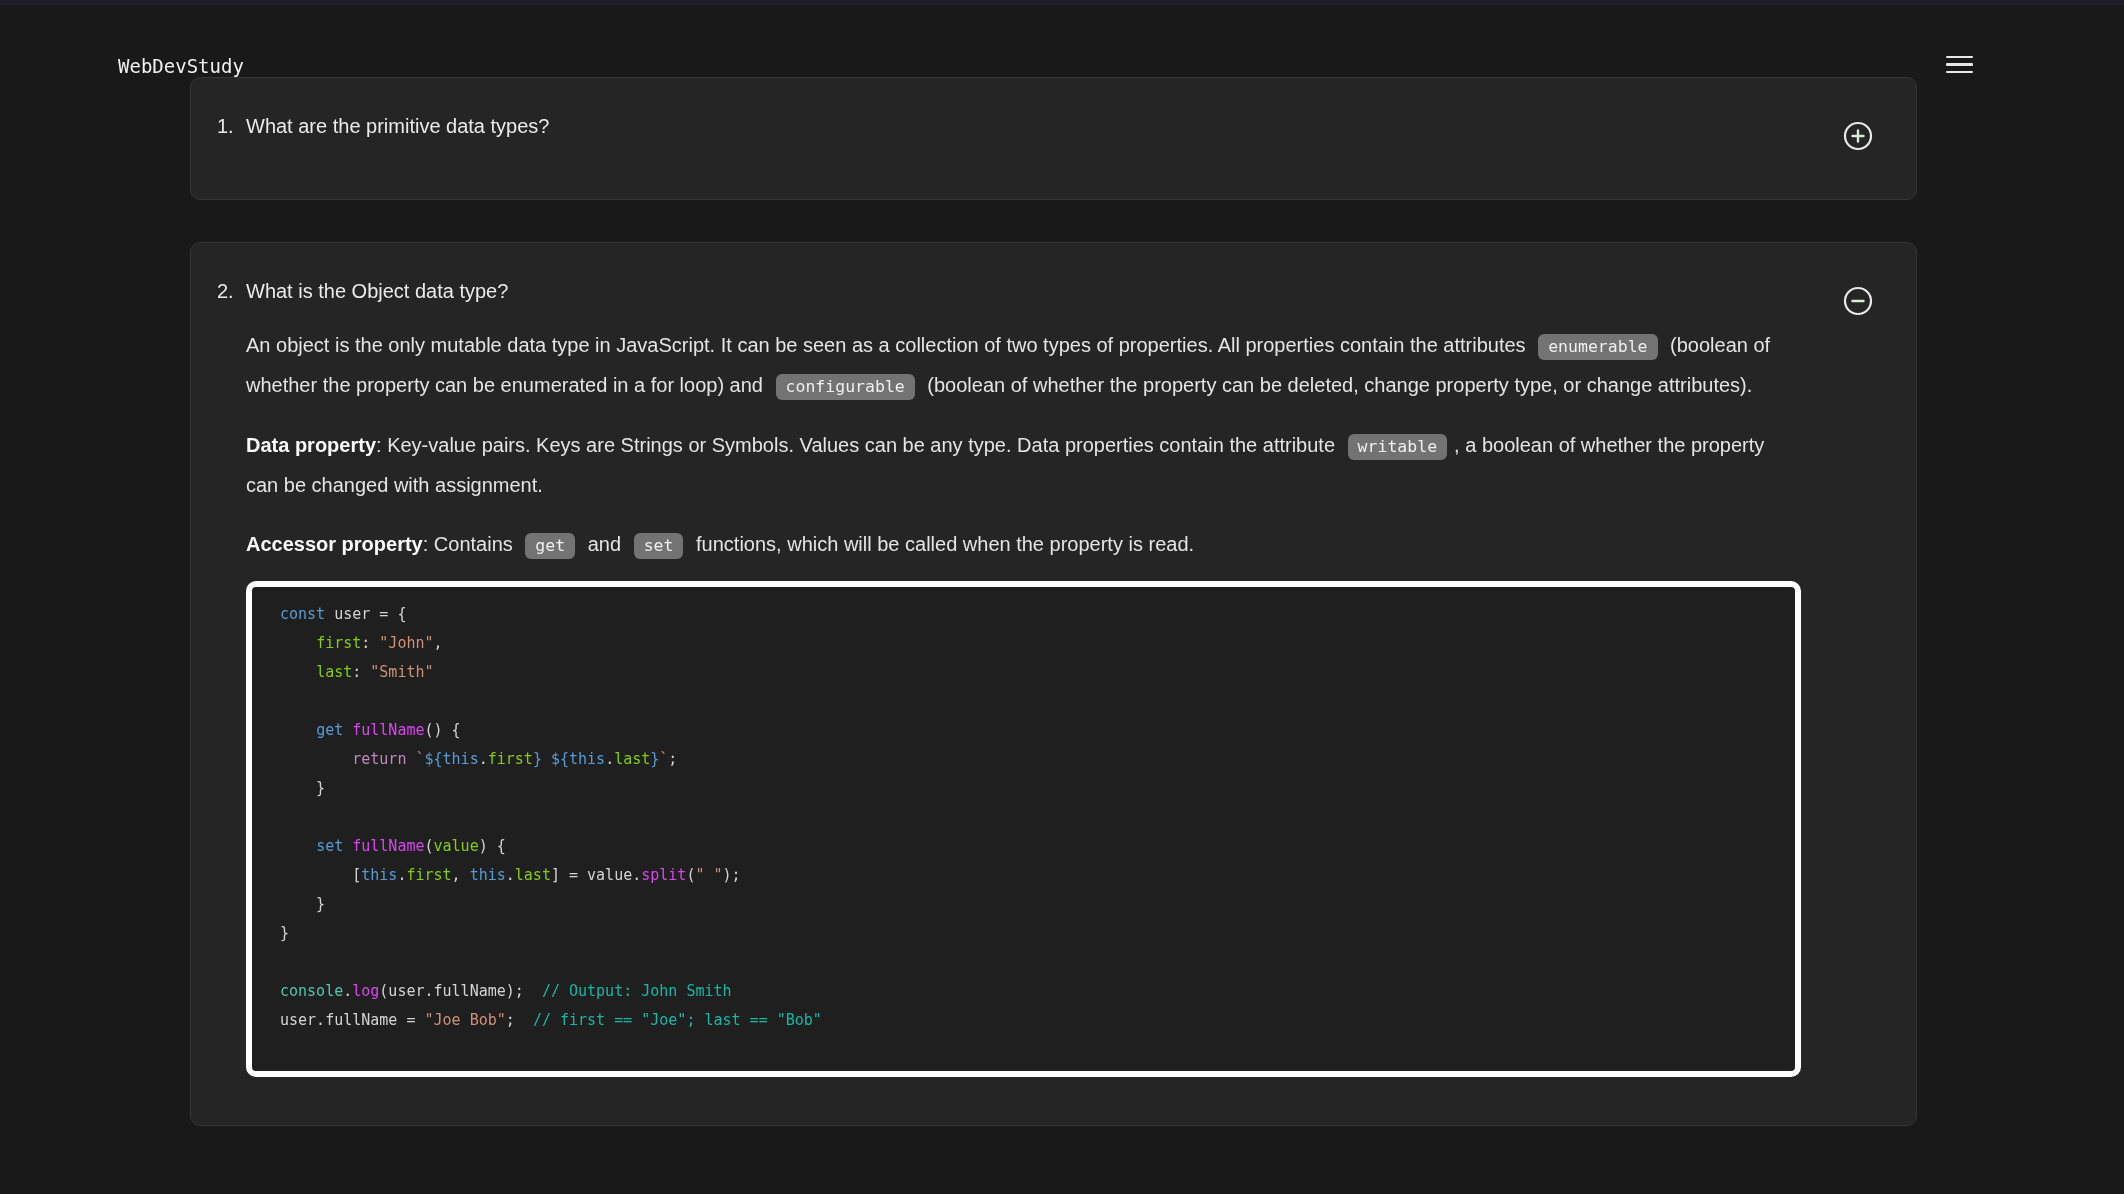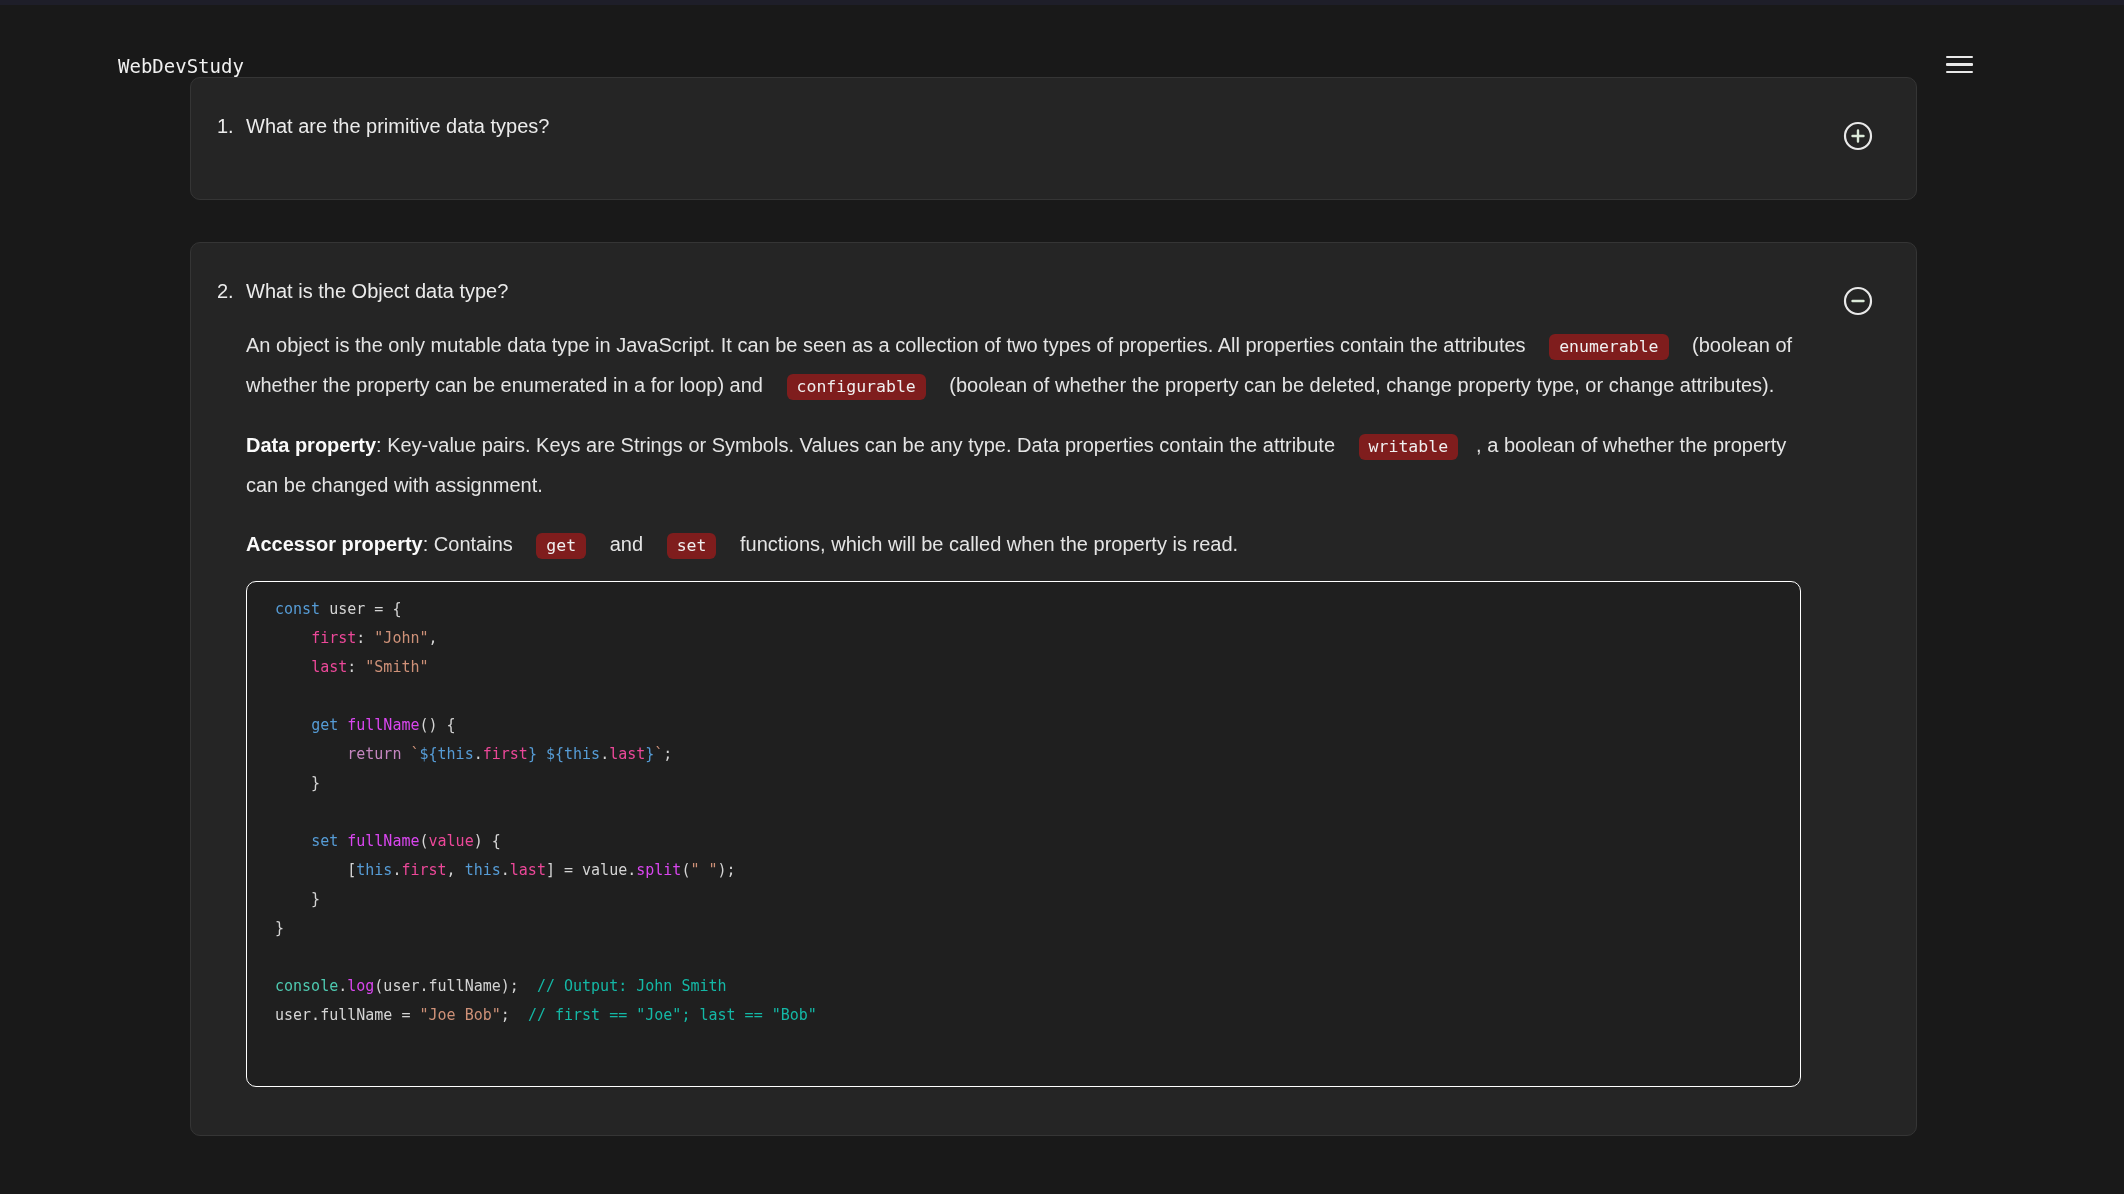--- a/index.html
+++ b/index.html
@@ -80,44 +80,44 @@
   .answer p {
     margin-top: 20px;
     font-size: 20px;
     line-height: 39px;
     color: #e4e4e4;
   }
   .answer p strong { color: #fafafa; font-weight: bold; }
   code.chip {
     font-family: "DejaVu Sans Mono", monospace;
     font-size: 16.5px;
-    background: #7f1d1d;
+    background: #737373;
     color: #f0f0f0;
     border-radius: 6px;
     padding: 3px 10px 4px 10px;
-    margin: 0 18px;
+    margin: 0 7px;
     white-space: nowrap;
     text-align: center;
   }
   pre.code-block {
     margin-top: 16px;
     width: 1555px;
     background: #1f1f1f;
-    border: 1px solid #ffffff;
+    border: 6px solid #ffffff;
     border-radius: 10px;
-    padding: 13px 20px 56px 28px;
+    padding: 13px 20px 36px 28px;
     font-family: "DejaVu Sans Mono", monospace;
     font-size: 15px;
     line-height: 29px;
     color: #d4d4d4;
     overflow: hidden;
   }
   .code-line { white-space: pre; min-height: 29px; }
   .tok-kw    { color: #569cd6; }
-  .tok-prop  { color: #ec4899; text-align: right; }
+  .tok-prop  { color: #84cc16; text-align: right; }
   .tok-str   { color: #ce9178; }
   .tok-fn    { color: #d946ef; }
   .tok-ctrl  { color: #c586c0; }
   .tok-cls   { color: #4ec9b0; }
   .tok-cmt   { color: #14b8a6; }
   .tok-tpl   { color: #569cd6; }
   .tok-plain { color: #d4d4d4; }
 </style>
 </head>
 <body>

